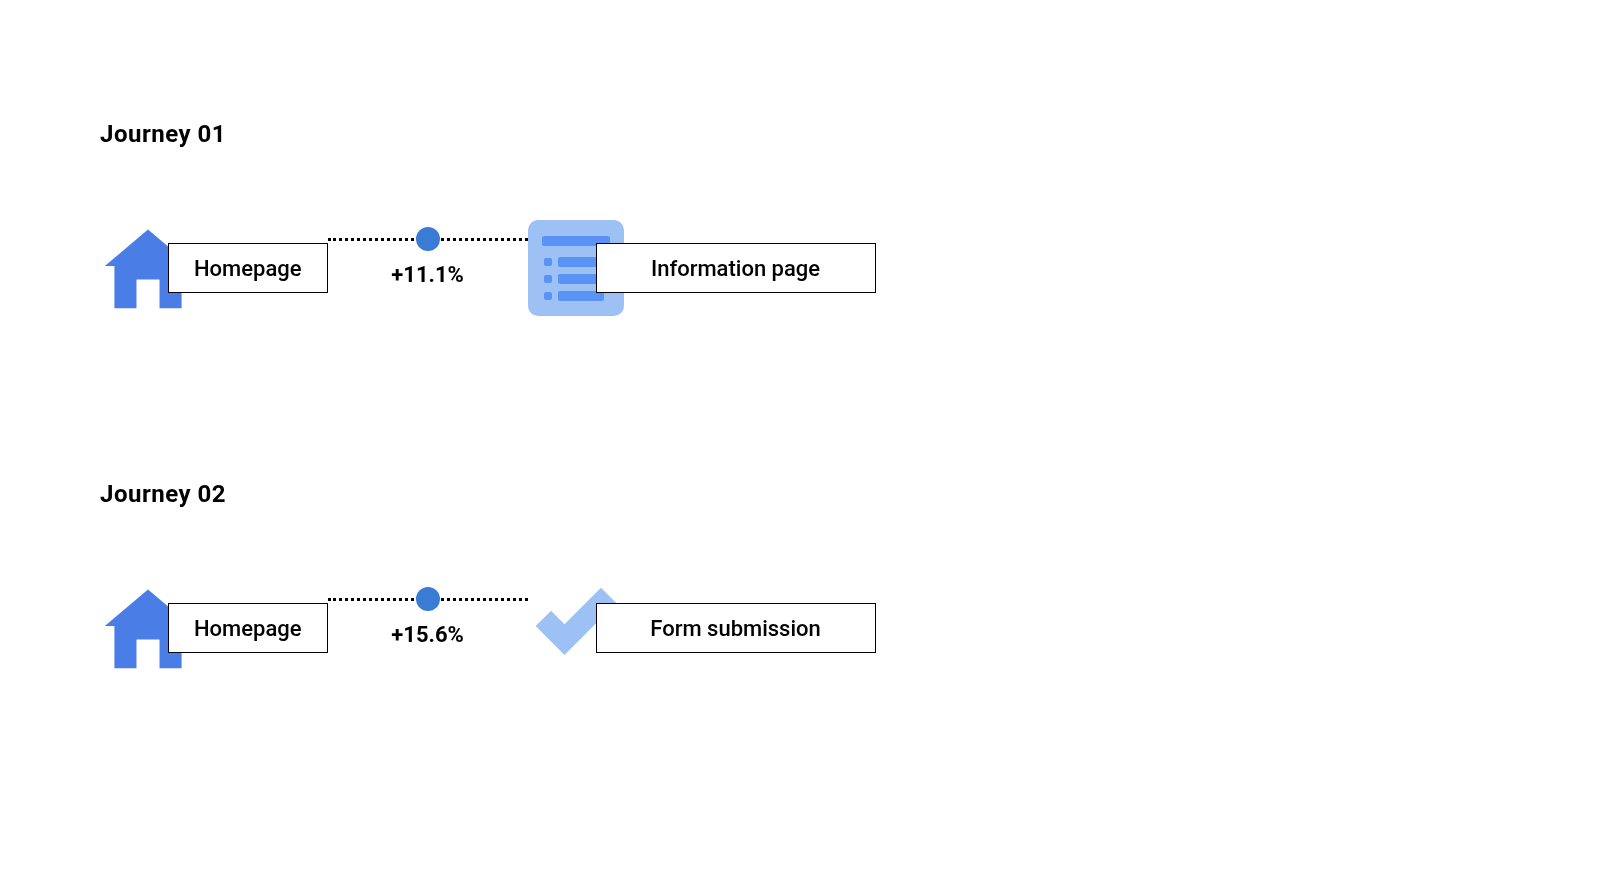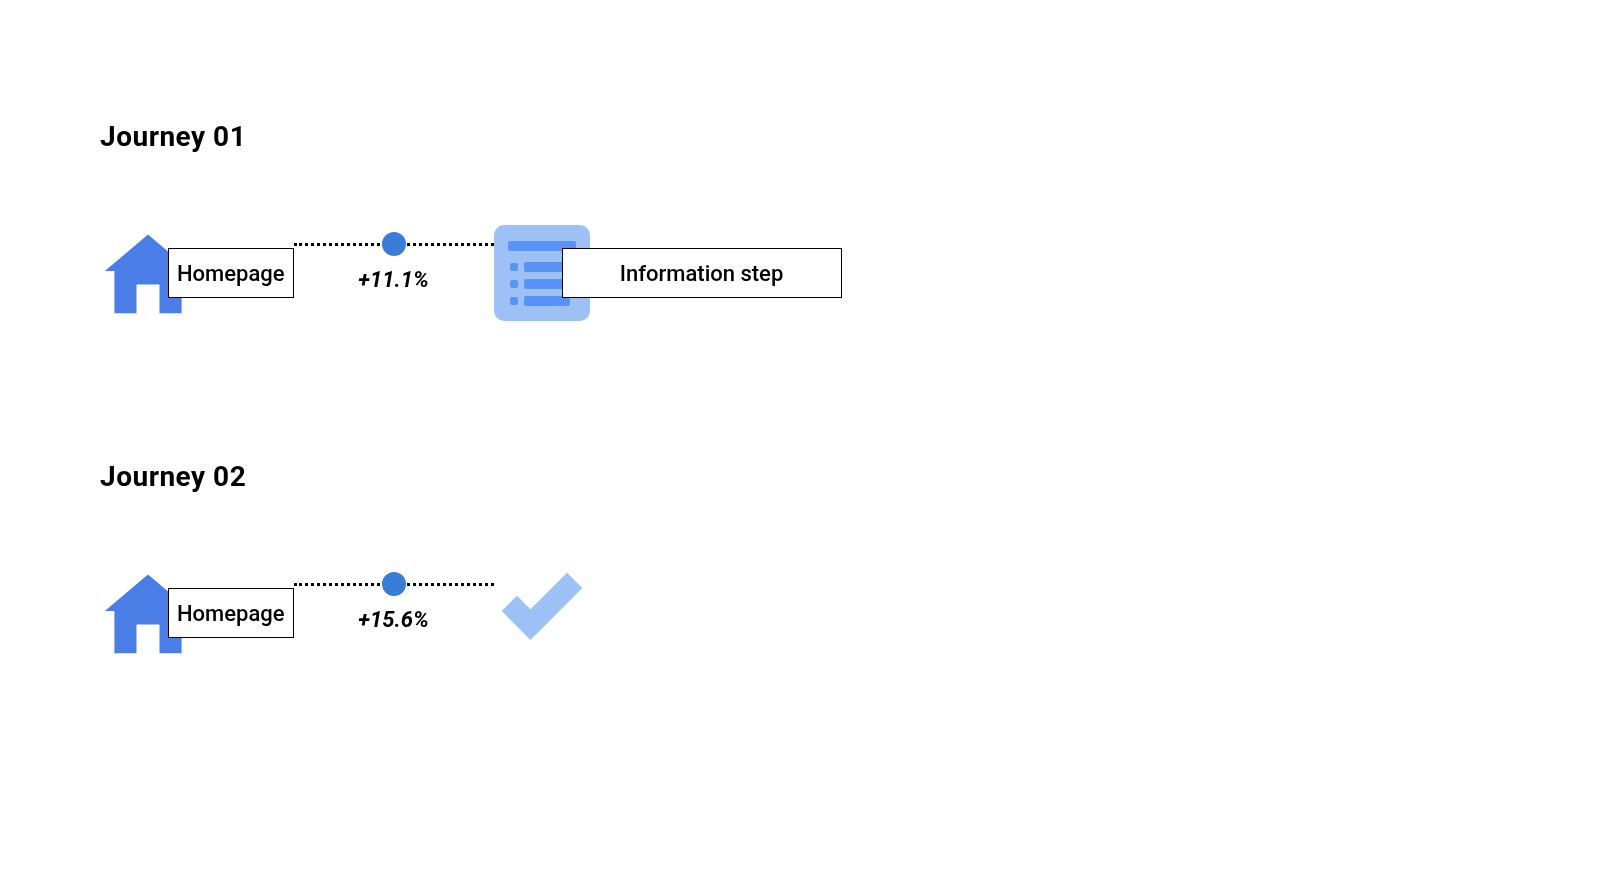--- a/index.html
+++ b/index.html
@@ -10,24 +10,24 @@
     font-family: -apple-system, BlinkMacSystemFont, "Segoe UI", Roboto, Arial, sans-serif;
     color: #000;
     position: relative;
   }
   .journey {
     position: absolute;
     left: 100px;
     width: 1400px;
   }
   .journey-1 { top: 120px; }
-  .journey-2 { top: 460px; }
+  .journey-2 { top: 480px; }
 
   .journey-title {
-    font-size: 28px;
+    font-size: 24px;
     font-weight: 700;
     margin-bottom: 60px;
     letter-spacing: 0.5px;
   }
 
   .flow {
     display: flex;
     align-items: center;
     height: 120px;
   }
@@ -49,21 +49,21 @@
   }
   .label-box {
     height: 50px;
     border: 1.5px solid #000;
     background: #fff;
     display: flex;
     align-items: center;
     justify-content: center;
     font-size: 22px;
     font-weight: 500;
-    padding: 0 8px;
+    padding: 0 25px;
     margin-left: -28px;
     z-index: 2;
     white-space: nowrap;
   }
 
   
   .connector {
     flex: 0 0 200px;
     width: 200px;
     height: 80px;
@@ -90,21 +90,20 @@
     top: -1px;
     left: 50%;
     transform: translateX(-50%);
     z-index: 1;
   }
   .pct {
     position: absolute;
     top: 34px;
     font-size: 22px;
     font-weight: 700;
-    font-style: italic;
   }
 
   
   .home-icon {
     fill: #4a7ee6;
   }
   
   .list-bg {
     width: 96px;
     height: 96px;
@@ -154,21 +153,21 @@
         <div class="list-bg">
           <div class="list-line" style="top:16px; left:14px; right:14px; height:10px;"></div>
           <div class="list-dot" style="top:38px; left:16px;"></div>
           <div class="list-line" style="top:37px; left:30px; right:20px;"></div>
           <div class="list-dot" style="top:55px; left:16px;"></div>
           <div class="list-line" style="top:54px; left:30px; right:20px;"></div>
           <div class="list-dot" style="top:72px; left:16px;"></div>
           <div class="list-line" style="top:71px; left:30px; right:20px;"></div>
         </div>
       </div>
-      <div class="label-box" style="min-width:280px;">Information step</div>
+      <div class="label-box" style="min-width:280px;">Information page</div>
     </div>
 
   </div>
 </div>
 
 <div class="journey journey-2">
   <div class="journey-title">Journey 02</div>
   <div class="flow">
 
     <div class="node">
@@ -187,16 +186,17 @@
       <div class="dot"></div>
       <div class="pct">+15.6%</div>
     </div>
 
     <div class="node">
       <div class="icon-box">
         <svg class="check-svg" width="96" height="96" viewBox="0 0 100 100">
           <path fill="#9ec1f5" d="M38 78 L8 48 L24 32 L38 46 L76 8 L92 24 Z"></path>
         </svg>
       </div>
+      <div class="label-box" style="min-width:280px;">Form submission</div>
     </div>
 
   </div>
 </div>
 
 </body></html>

